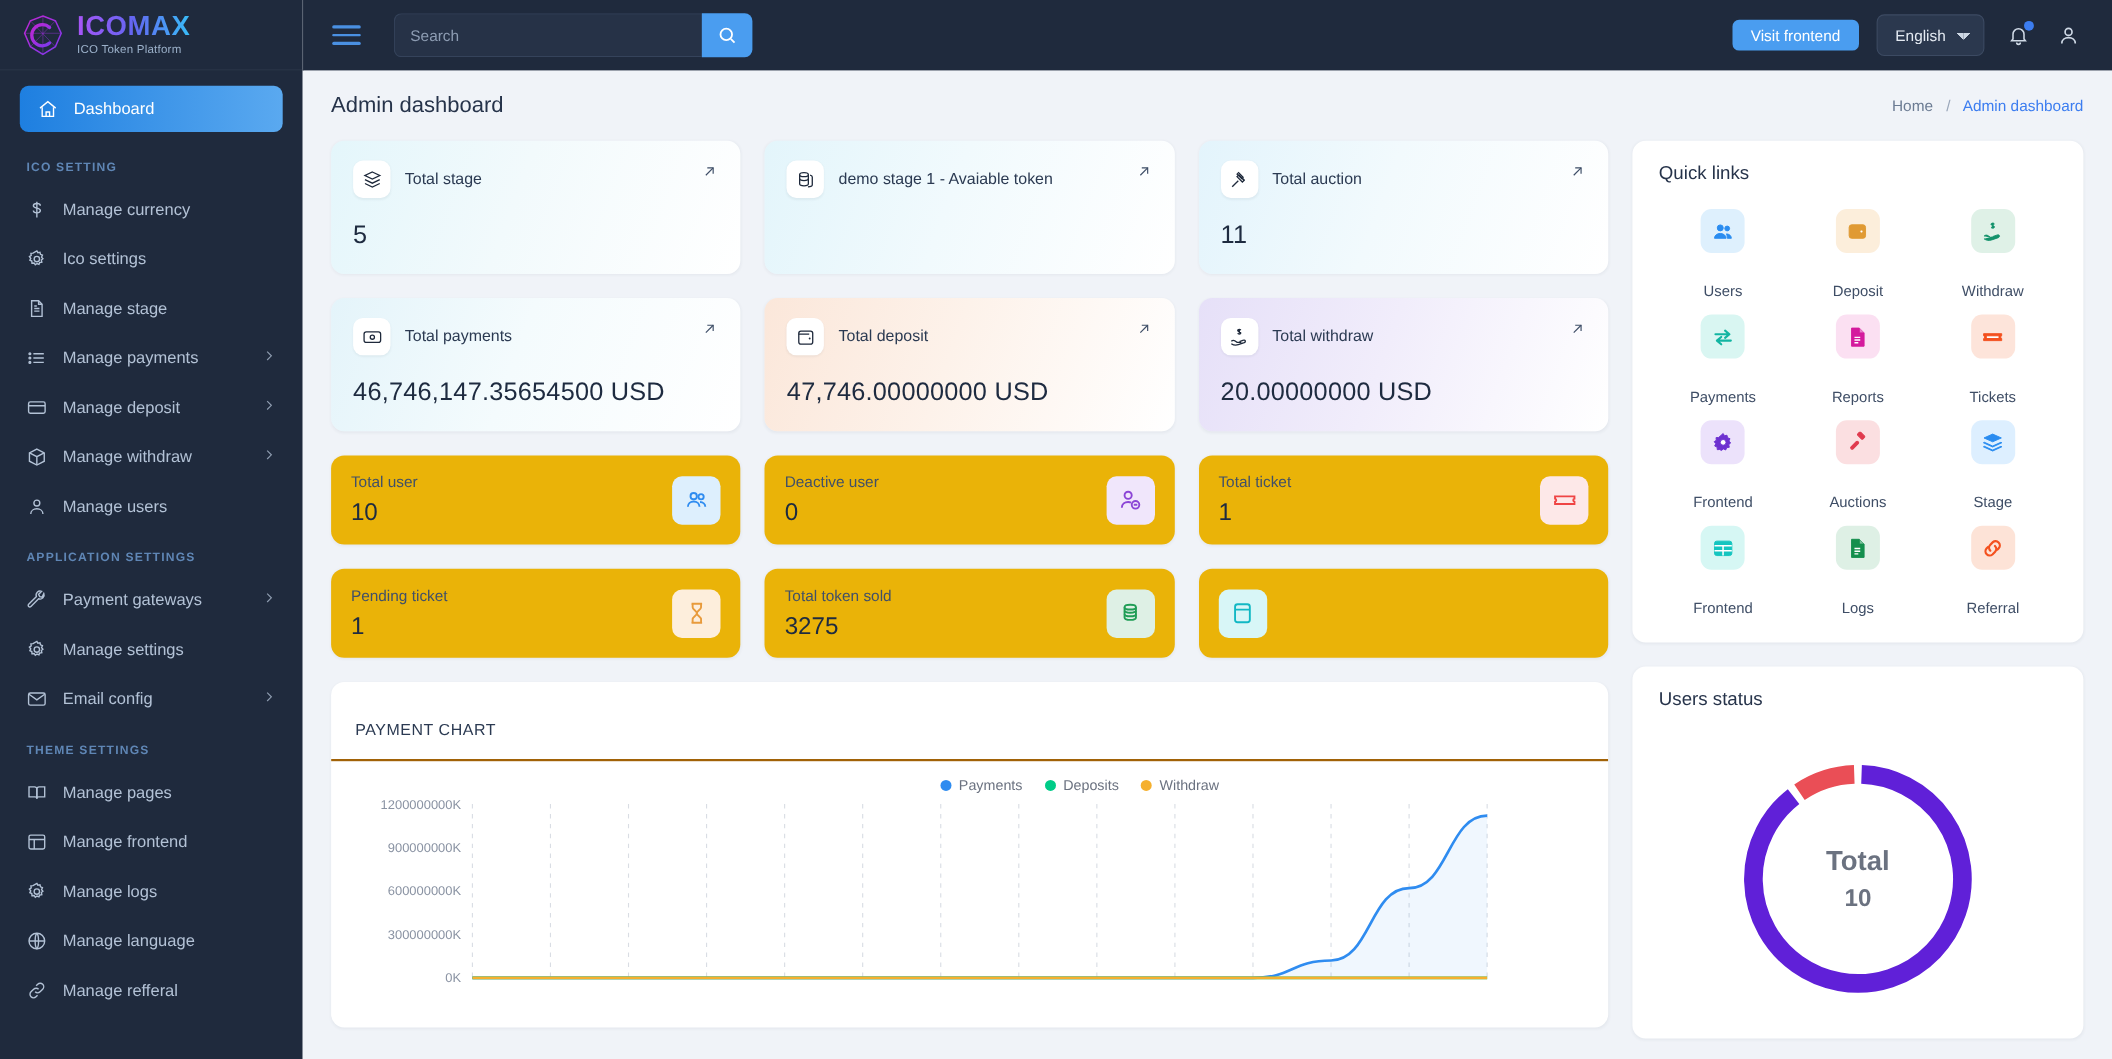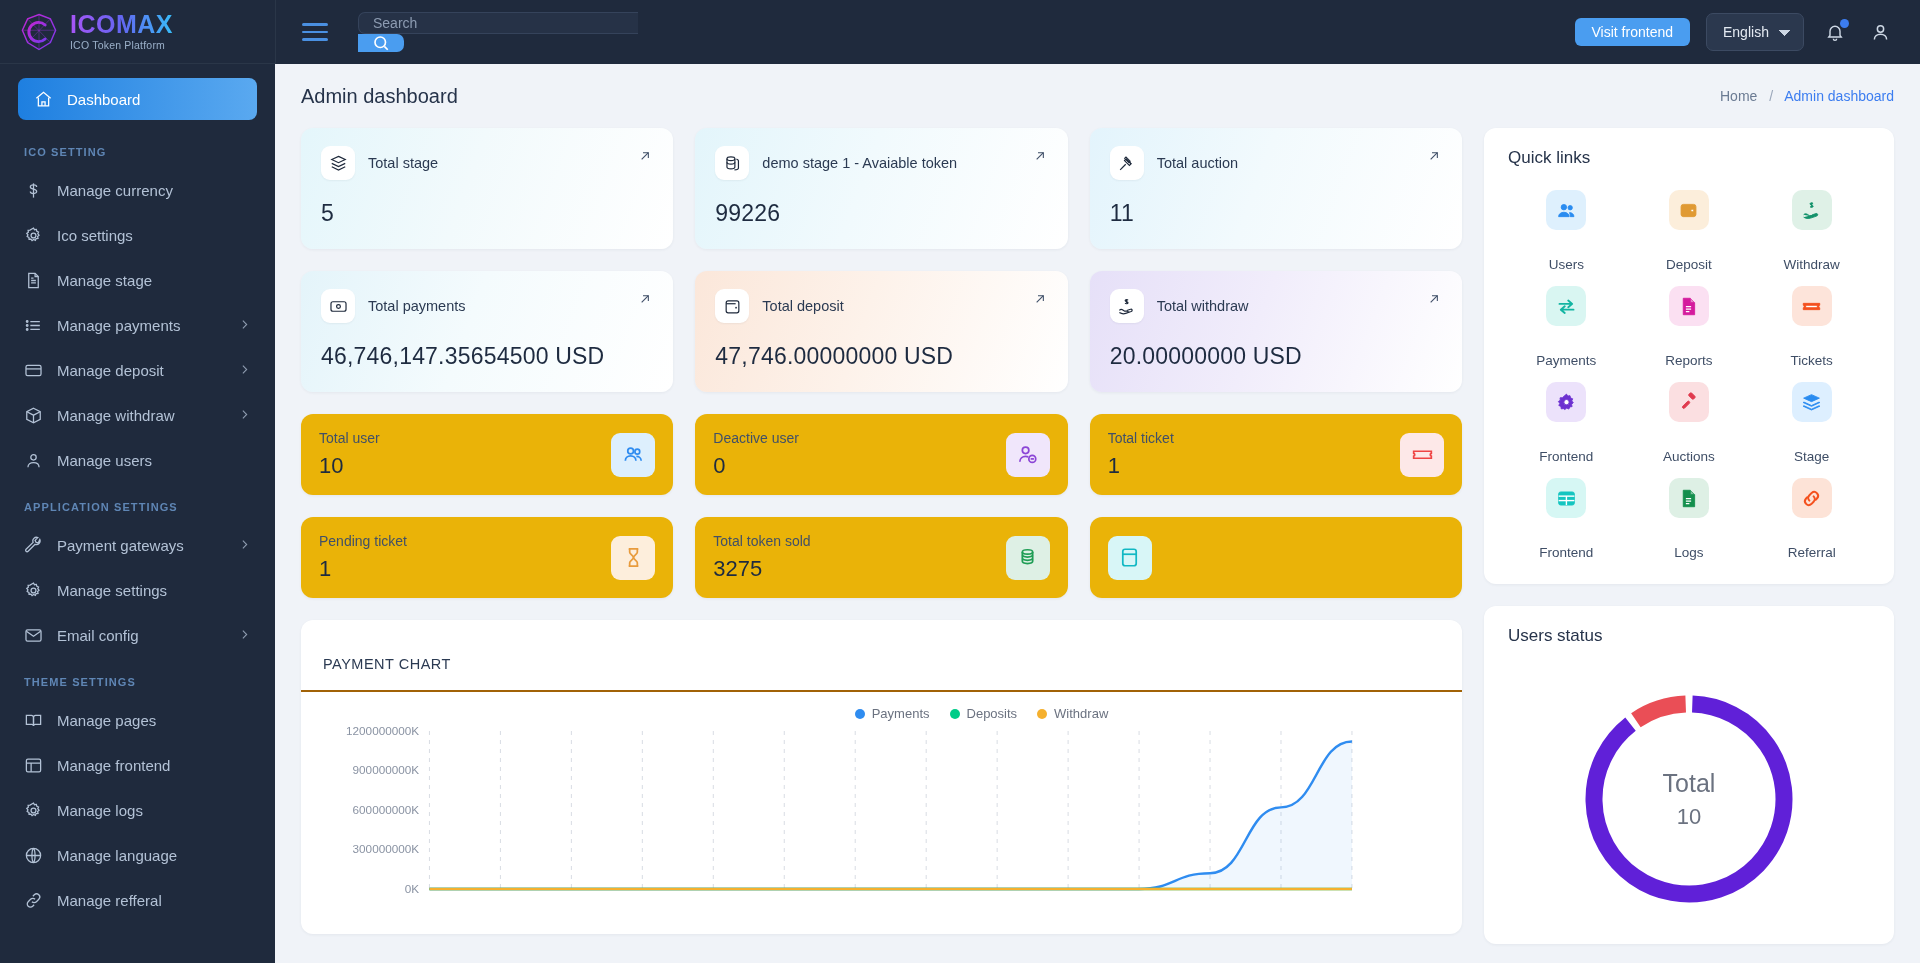--- a/index.html
+++ b/index.html
@@ -62,21 +62,21 @@
     height: 64px; min-height:64px; background: #1f2a3d;
     display: flex; align-items: center; padding: 0 26px;
     border-left: 1px solid #2a3648;
   }
   .hamburger { width: 28px; height: 22px; display:flex; flex-direction:column; justify-content:center; gap:5px; cursor:pointer; }
   .hamburger span { display:block; height: 2.5px; background: #4a90e2; border-radius: 2px; }
   .hamburger span:nth-child(1){ width: 26px; }
   .hamburger span:nth-child(2){ width: 26px; }
   .hamburger span:nth-child(3){ width: 26px; }
 
-  .searchbox { margin-left: 28px; display: flex; height: 40px; width: 280px; flex-direction: column; }
+  .searchbox { margin-left: 28px; display: flex; height: 40px; width: 326px; }
   .searchbox input {
     flex: 1; background: #263247; border: 1px solid #35435b; border-right: none;
     border-radius: 7px 0 0 7px; color: #d4dde9; font-size: 14px; padding: 0 14px;
     outline: none; font-family: inherit;
   }
   .searchbox input::placeholder { color: #8d9cb2; }
   .search-btn {
     width: 46px; background: #4a9df0; border: none; border-radius: 0 7px 7px 0;
     display: flex; align-items: center; justify-content: center; cursor: pointer;
   }
@@ -156,21 +156,21 @@
 
   
   .chart-card { background: #fff; border-radius: 12px; box-shadow: 0 1px 3px rgba(30,45,70,.06); overflow: hidden; }
   .chart-head { padding: 17px 22px; border-bottom: 2px solid #a16207; margin-top: 18px; }
   .chart-head-title { font-size: 14.5px; color: #2b3a52; letter-spacing: .5px; }
   .chart-body { padding: 14px 18px 0 18px; position: relative; height: 242px; }
   .legend { display:flex; gap: 20px; justify-content: center; margin-left: 200px; margin-bottom: 6px; }
   .legend-item { display:flex; align-items:center; gap: 7px; font-size: 13px; color: #6b7280; }
   .legend-dot { width: 10px; height: 10px; border-radius: 50%; }
 
-  .donut-wrap { display:flex; align-items:center; justify-content:center; padding: 22px 0 20px 0; }
+  .donut-wrap { display:flex; align-items:center; justify-content:center; padding: 22px 0 20px 0; font-weight: bold; }
   .donut-center { position: absolute; text-align: center; }
   .donut-label { font-size: 25px; color: #6b7280; }
   .donut-total { font-size: 22px; color: #6b7280; margin-top: 6px; }
 </style>
 </head>
 <body>
 
 <div class="app">
 
   <aside class="sidebar">
@@ -441,21 +441,20 @@
                       <path d="M5 10.5c0 1.3 2.2 2.4 5 2.4s5-1.1 5-2.4"></path>
                       <path d="M17 6.5c1.5.4 2.5 1.2 2.5 2.1v9c0 1.3-2.2 2.4-5 2.4"></path>
                     </svg>
                   </span>
                   <span class="gcard-title">demo stage 1 - Avaiable token</span>
                 </div>
                 <span class="gcard-arrow"><svg viewBox="0 0 24 24">
                     <path d="M7 17L17 7"></path>
                     <path d="M9 7h8v8"></path>
                   </svg></span>
-                <div class="gcard-val">99226</div>
               </div>
               <div class="gcard" style="background: linear-gradient(110deg, rgb(227, 244, 252) 0%, rgb(242, 250, 253) 45%, rgb(255, 255, 255) 100%);">
                 <div class="gcard-head">
                   <span class="gcard-ico">
                     <svg viewBox="0 0 24 24">
                       <path d="M4 20l7-7"></path>
                       <path d="M11.5 6.2l6.3 6.3"></path>
                       <path d="M13.6 4.1l2.1-2.1 6.3 6.3-2.1 2.1z" transform="translate(-2,2) scale(.85)"></path>
                       <path d="M9.5 8.3l6.2 6.2 2.1-2.1-6.2-6.2z"></path>
                     </svg>

